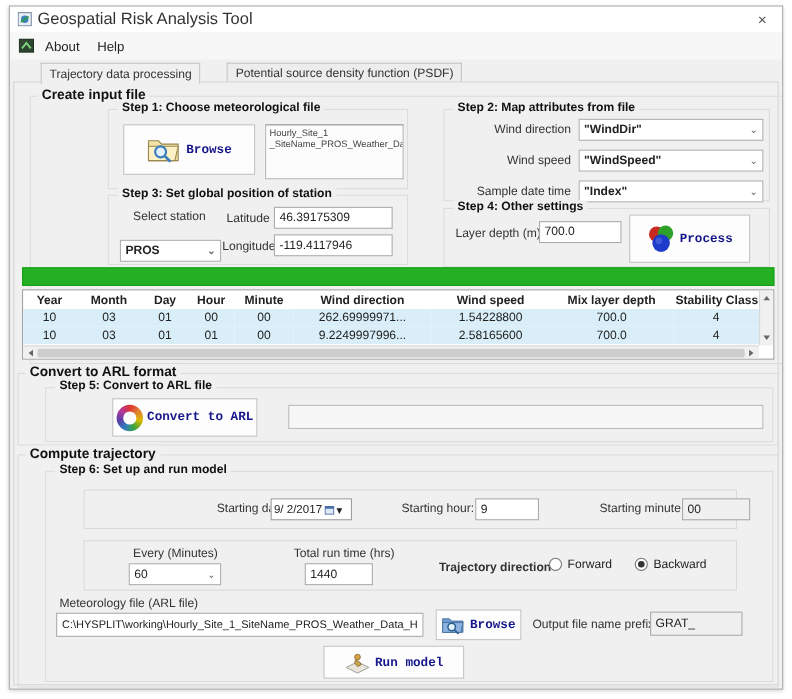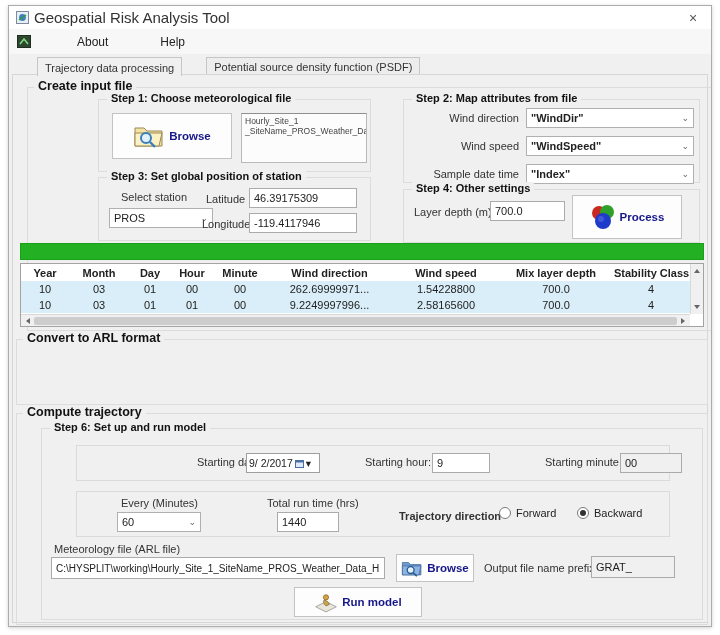--- a/index.html
+++ b/index.html
@@ -6,42 +6,42 @@
   html,body { width:720px; height:635px; background:#ffffff; font-family:"Liberation Sans",sans-serif; }
   .win { position:absolute; left:8px; top:5px; width:704px; height:622px; background:#f0f0f0;
          border:1px solid #acacac; box-shadow:0 1px 4px rgba(0,0,0,.18); font-size:11px; color:#222; overflow:hidden; }
 
   
   .titlebar { height:23px; background:#fff; display:flex; align-items:center; padding:0 7px; }
   .titlebar .ttl { font-size:15px; color:#333; margin-left:5px; flex:1; }
   .close-x { font-size:14px; color:#555; width:22px; text-align:center; cursor:default; }
 
   
-  .menubar { height:25px; background:#f7f7f7; display:flex; align-items:center; padding:0 8px;gap:36px; }
+  .menubar { height:25px; background:#f7f7f7; display:flex; align-items:center; padding:0 8px; }
   .menubar .mi { padding:3px 8px; font-size:12px; color:#222; }
   .menu-ic { width:14px; height:13px; display:inline-block; margin-right:2px; }
 
   
   .tabstrip { height:21px; display:flex; align-items:flex-end; padding-left:4px; position:relative; }
   .tab { font-size:11px; padding:3px 7px 2px; border:1px solid #c6c6c6; border-bottom:none;
          background:#ededed; color:#333; position:relative;margin-left:24px; }
   .tab.active { background:#f0f0f0; z-index:3; padding-top:4px; margin-bottom:-1px; }
   .panel { position:absolute; left:3px; right:3px; top:68px; bottom:3px; border:1px solid #d6d6d6; background:#f0f0f0; }
 
   
   .gbox { position:absolute; border:1px solid #dcdcdc; }
   .gbox > .cap { position:absolute; top:-8px; left:8px; background:#f0f0f0; padding:0 4px;
                  font-weight:bold; color:#111; white-space:nowrap; }
   .cap.big { font-size:12.5px; top:-9px; left:6px; }
 
   label.lbl { position:absolute; color:#333; white-space:nowrap; }
 
   
   .btn { position:absolute; background:#fdfdfd; border:1px solid #c3c3c3; display:flex; align-items:center;
-         justify-content:center; gap:4px; cursor:default; }
+         justify-content:center; gap:4px; cursor:default;font-family:Liberation Mono, monospace; }
   .btn .btxt { color:#16168b; font-weight:bold; font-size:11.5px; }
   .tbox { position:absolute; background:#fff; border:1px solid #ababab; font-family:"Liberation Sans",sans-serif;
           font-size:11px; padding:2px 4px; color:#222; }
   .tbox.gray { background:#f0f0f0; }
   .combo { position:absolute; background:#fff; border:1px solid #b0b0b0; display:flex; align-items:center;
            padding:0 4px; font-size:11px; height:20px; }
   .combo .cval { flex:1; overflow:hidden; white-space:nowrap; }
   .combo .chev { color:#666; font-size:9px; margin-left:3px; }
   .combo .bold { font-weight:bold; }
 
@@ -129,21 +129,21 @@
       </div>
       <div class="filebox" style="left:142px; top:13px; width:126px; height:50px;">
         <div>Hourly_Site_1</div>
         <div>_SiteName_PROS_Weather_Data.csv</div>
       </div>
     </div>
 
     <div class="gbox" style="left:85px; top:102px; width:273px; height:64px;">
       <span class="cap">Step 3: Set global position of station</span>
       <label class="lbl" style="left:22px; top:13px;">Select station</label>
-      <div class="combo" style="left:10px; top:30px; width:104px;">
+      <div class="combo" style="left:10px; top:40px; width:92px;font-weight:bold;">
         <span class="cval">PROS</span>
         <span class="chev">⌄</span>
       </div>
       <label class="lbl" style="left:107px; top:15px;">Latitude</label>
       <input class="tbox" style="left: 150px; top: 10px; width: 108px; height: 20px;" value="46.39175309">
       <label class="lbl" style="left:103px; top:40px;">Longitude</label>
       <input class="tbox" style="left: 150px; top: 35px; width: 108px; height: 20px;" value="-119.4117946">
     </div>
 
     <div class="gbox" style="left:390px; top:24px; width:297px; height:84px;">
@@ -222,20 +222,28 @@
       </div>
       <div class="hsb">
         <span class="arr left"></span>
         <span class="thumb"></span>
         <span class="arr right"></span>
       </div>
     </div>
 
     <div class="gbox" style="left:3px; top:264px; width:692px; height:66px;text-align:right;">
       <span class="cap big">Convert to ARL format</span>
+      <div class="gbox" style="left:24px; top:12px; width:662px; height:50px; position:absolute;">
+        <span class="cap">Step 5: Convert to ARL file</span>
+        <div class="btn" style="left:60px; top:9px; width:132px; height:35px;">
+          <span class="ring"></span>
+          <span class="btxt">Convert to ARL</span>
+        </div>
+        <div class="pbar-empty" style="left:220px; top:15px; width:432px; height:22px;"></div>
+      </div>
     </div>
 
     <div class="gbox" style="left:3px; top:338px; width:692px; height:212px;">
       <span class="cap big">Compute trajectory</span>
 
       <div class="gbox" style="left:24px; top:14px; width:662px; height:192px; position:absolute;">
         <span class="cap">Step 6: Set up and run model</span>
 
         <div class="inner-panel" style="left:34px; top:16px; width:594px; height:36px;">
           <label class="lbl" style="left:120px; top:10px;">Starting date:</label>

